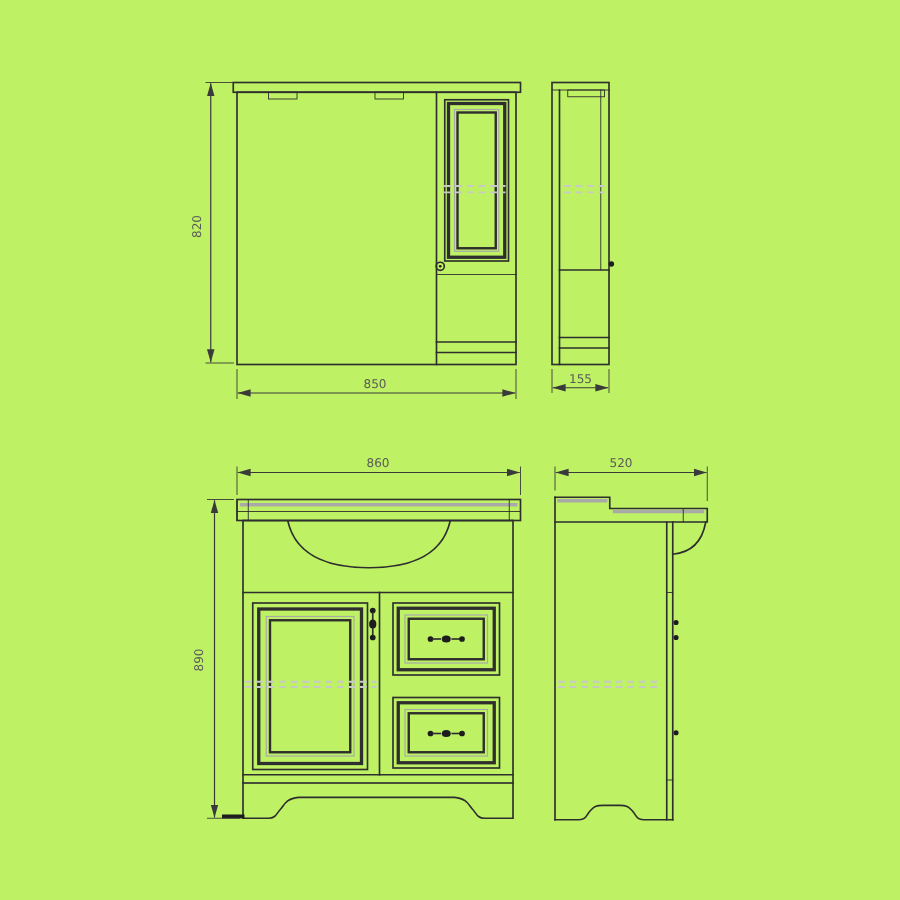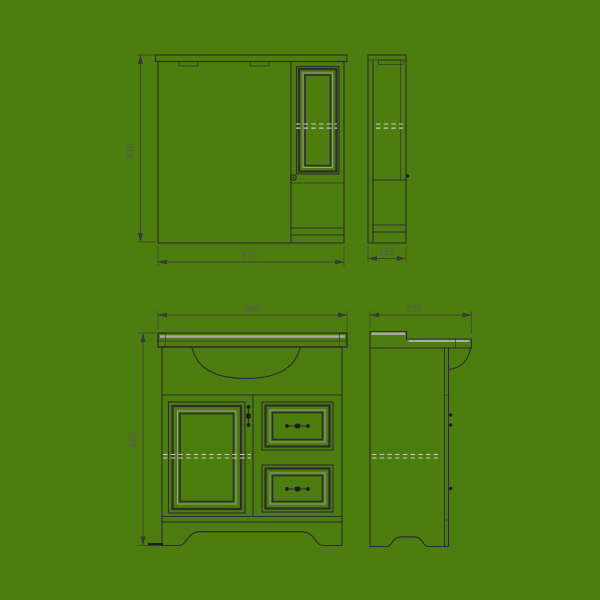--- a/index.html
+++ b/index.html
@@ -1,16 +1,16 @@
 <!DOCTYPE html>
 <html><head>
 <meta charset="utf-8">
 <style>
   html,body{margin:0;padding:0;background:#ffffff;}
-  .stage{width:600px;height:600px;background:#4d7c0f;position:relative;font-family:"DejaVu Sans",sans-serif;}
+  .stage{width:600px;height:600px;background:#bef264;position:relative;font-family:"DejaVu Sans",sans-serif;}
   svg{display:block;}
   .ln{stroke:#2e2e2e;stroke-width:1.1;fill:none;stroke-linecap:square;}
   .med{stroke-width:1.6;}
   .thick{stroke-width:2.2;}
   .thin{stroke-width:0.6;}
   .grayln{stroke:#a9a9a9;fill:none;}
   .dash{stroke:#c9c9c9;stroke-width:1.2;fill:none;stroke-dasharray:4.5 3.2;}
   .dim{stroke:#3a3a3a;stroke-width:0.8;fill:none;}
   .ext{stroke:#3a3a3a;stroke-width:0.6;fill:none;}
   .dimtxt{font:8px "DejaVu Sans",sans-serif;fill:#5a5a5a;}

